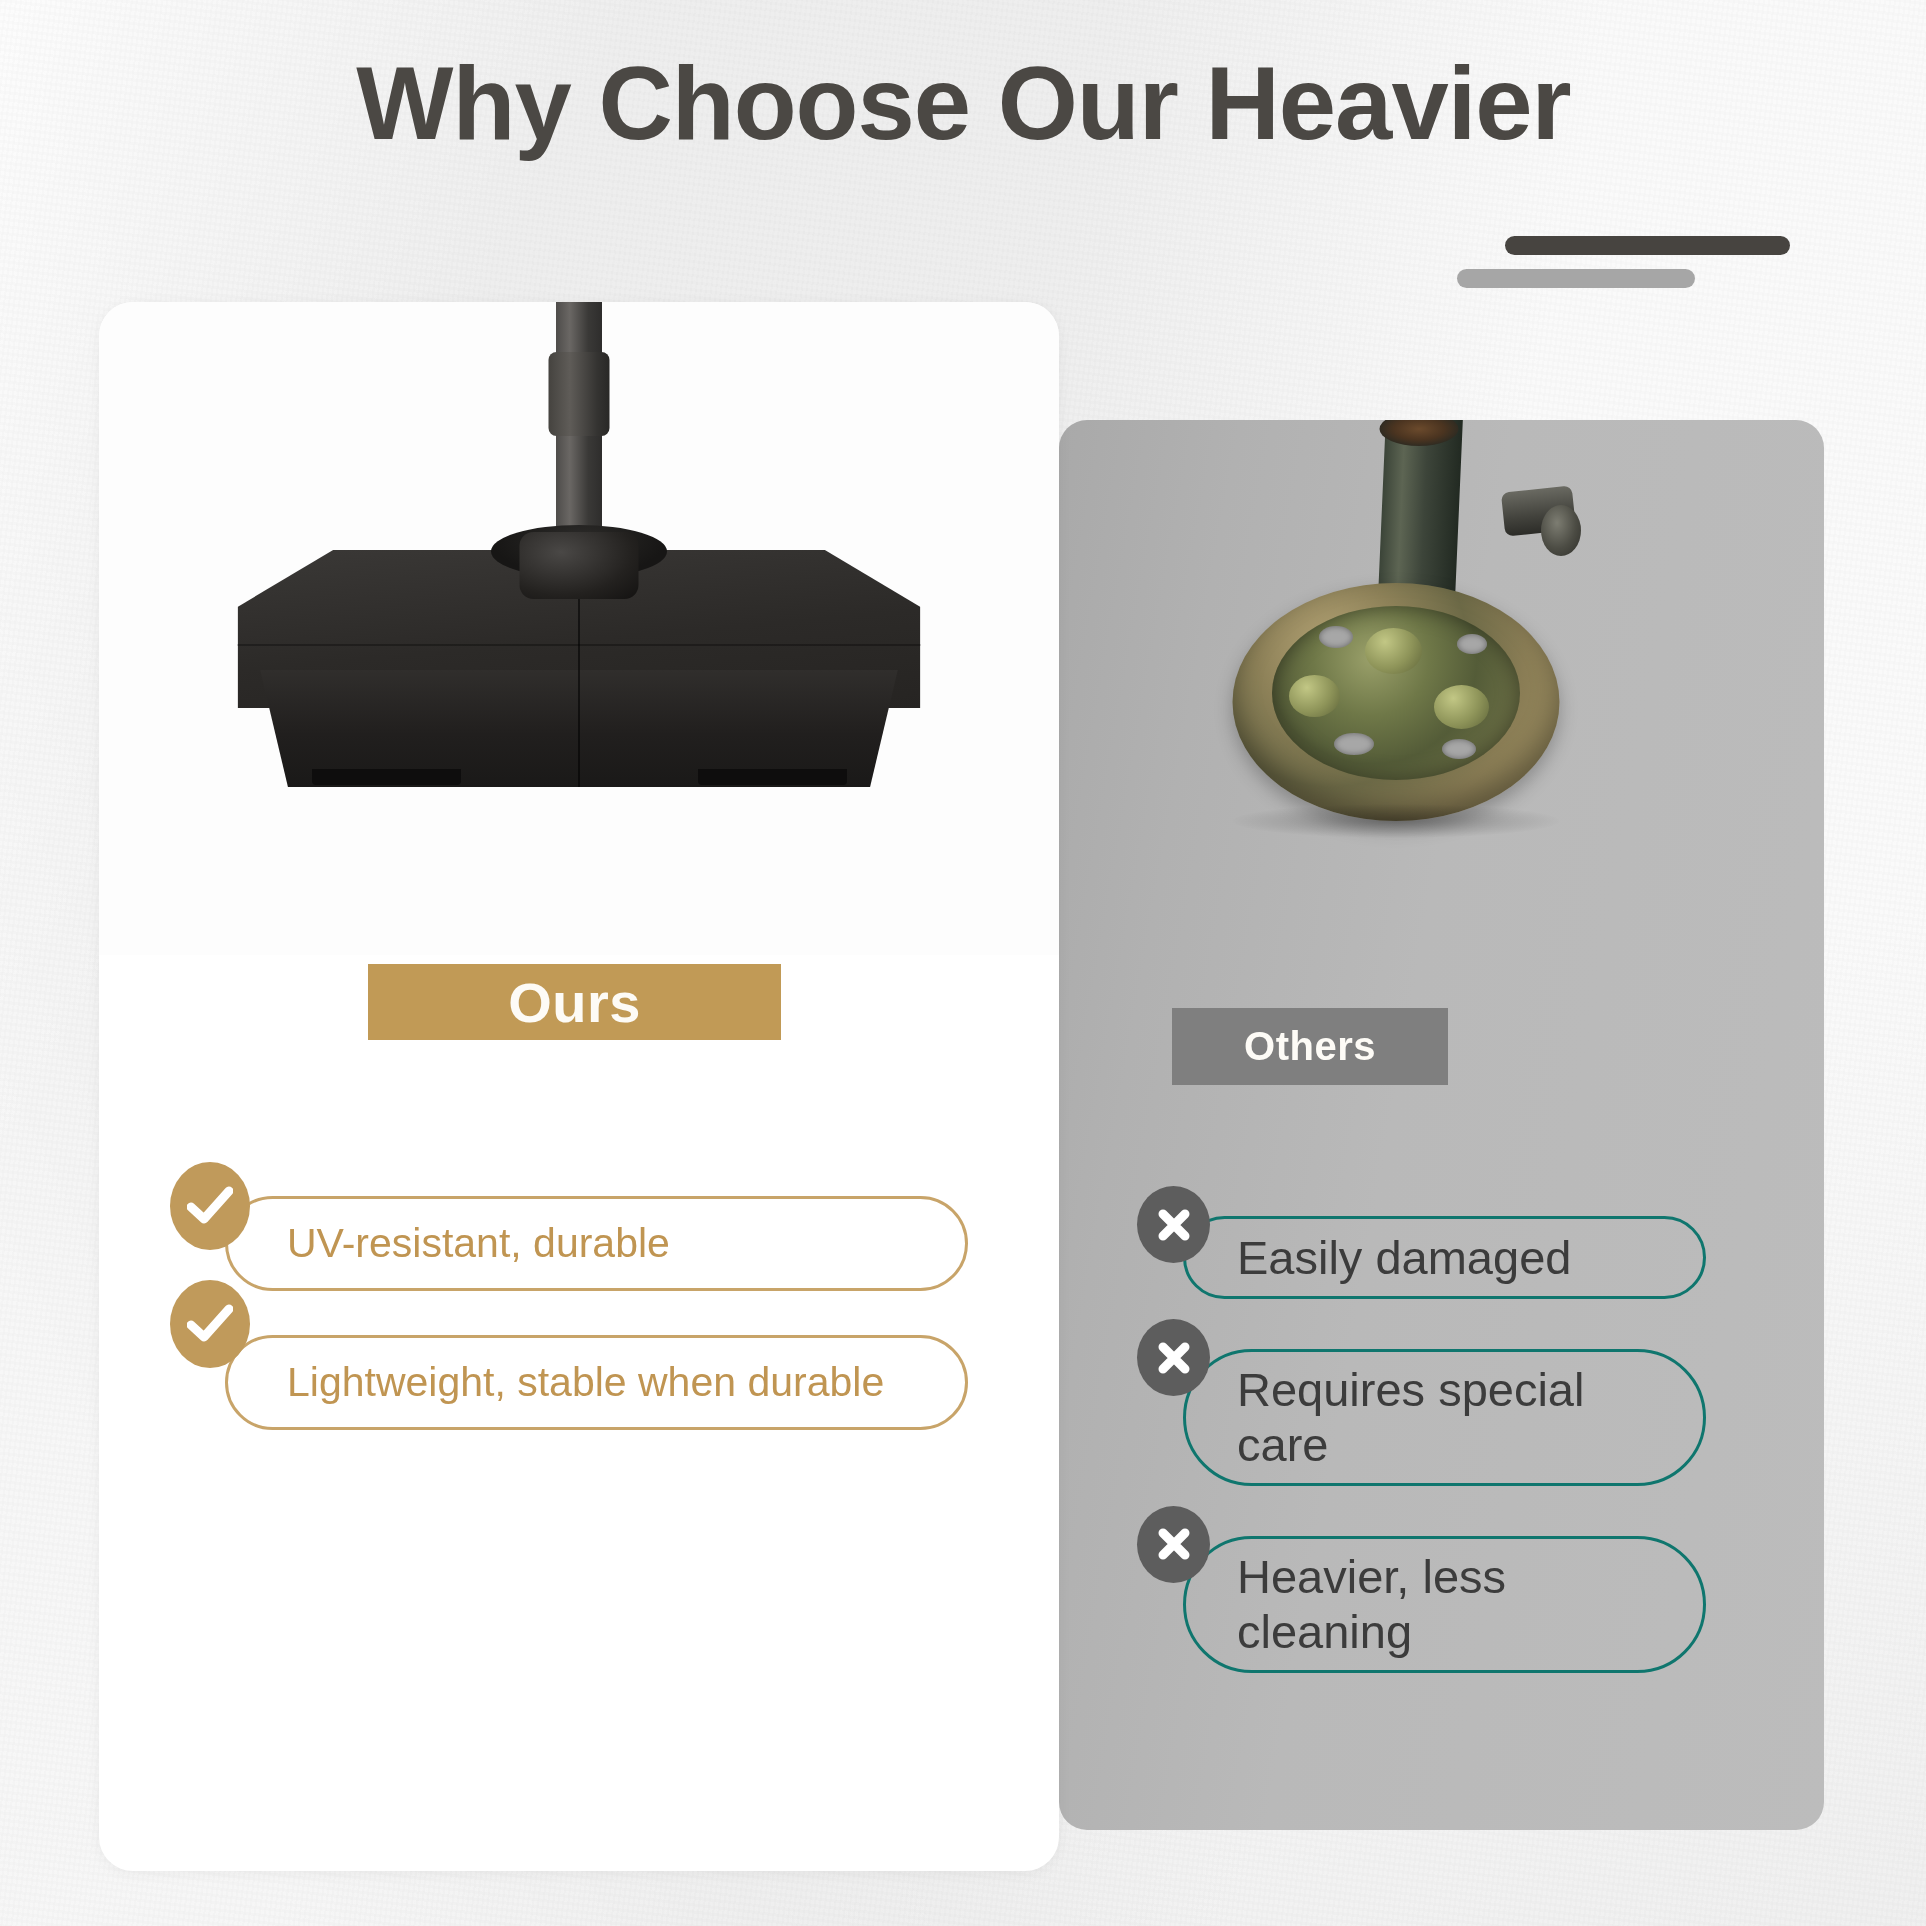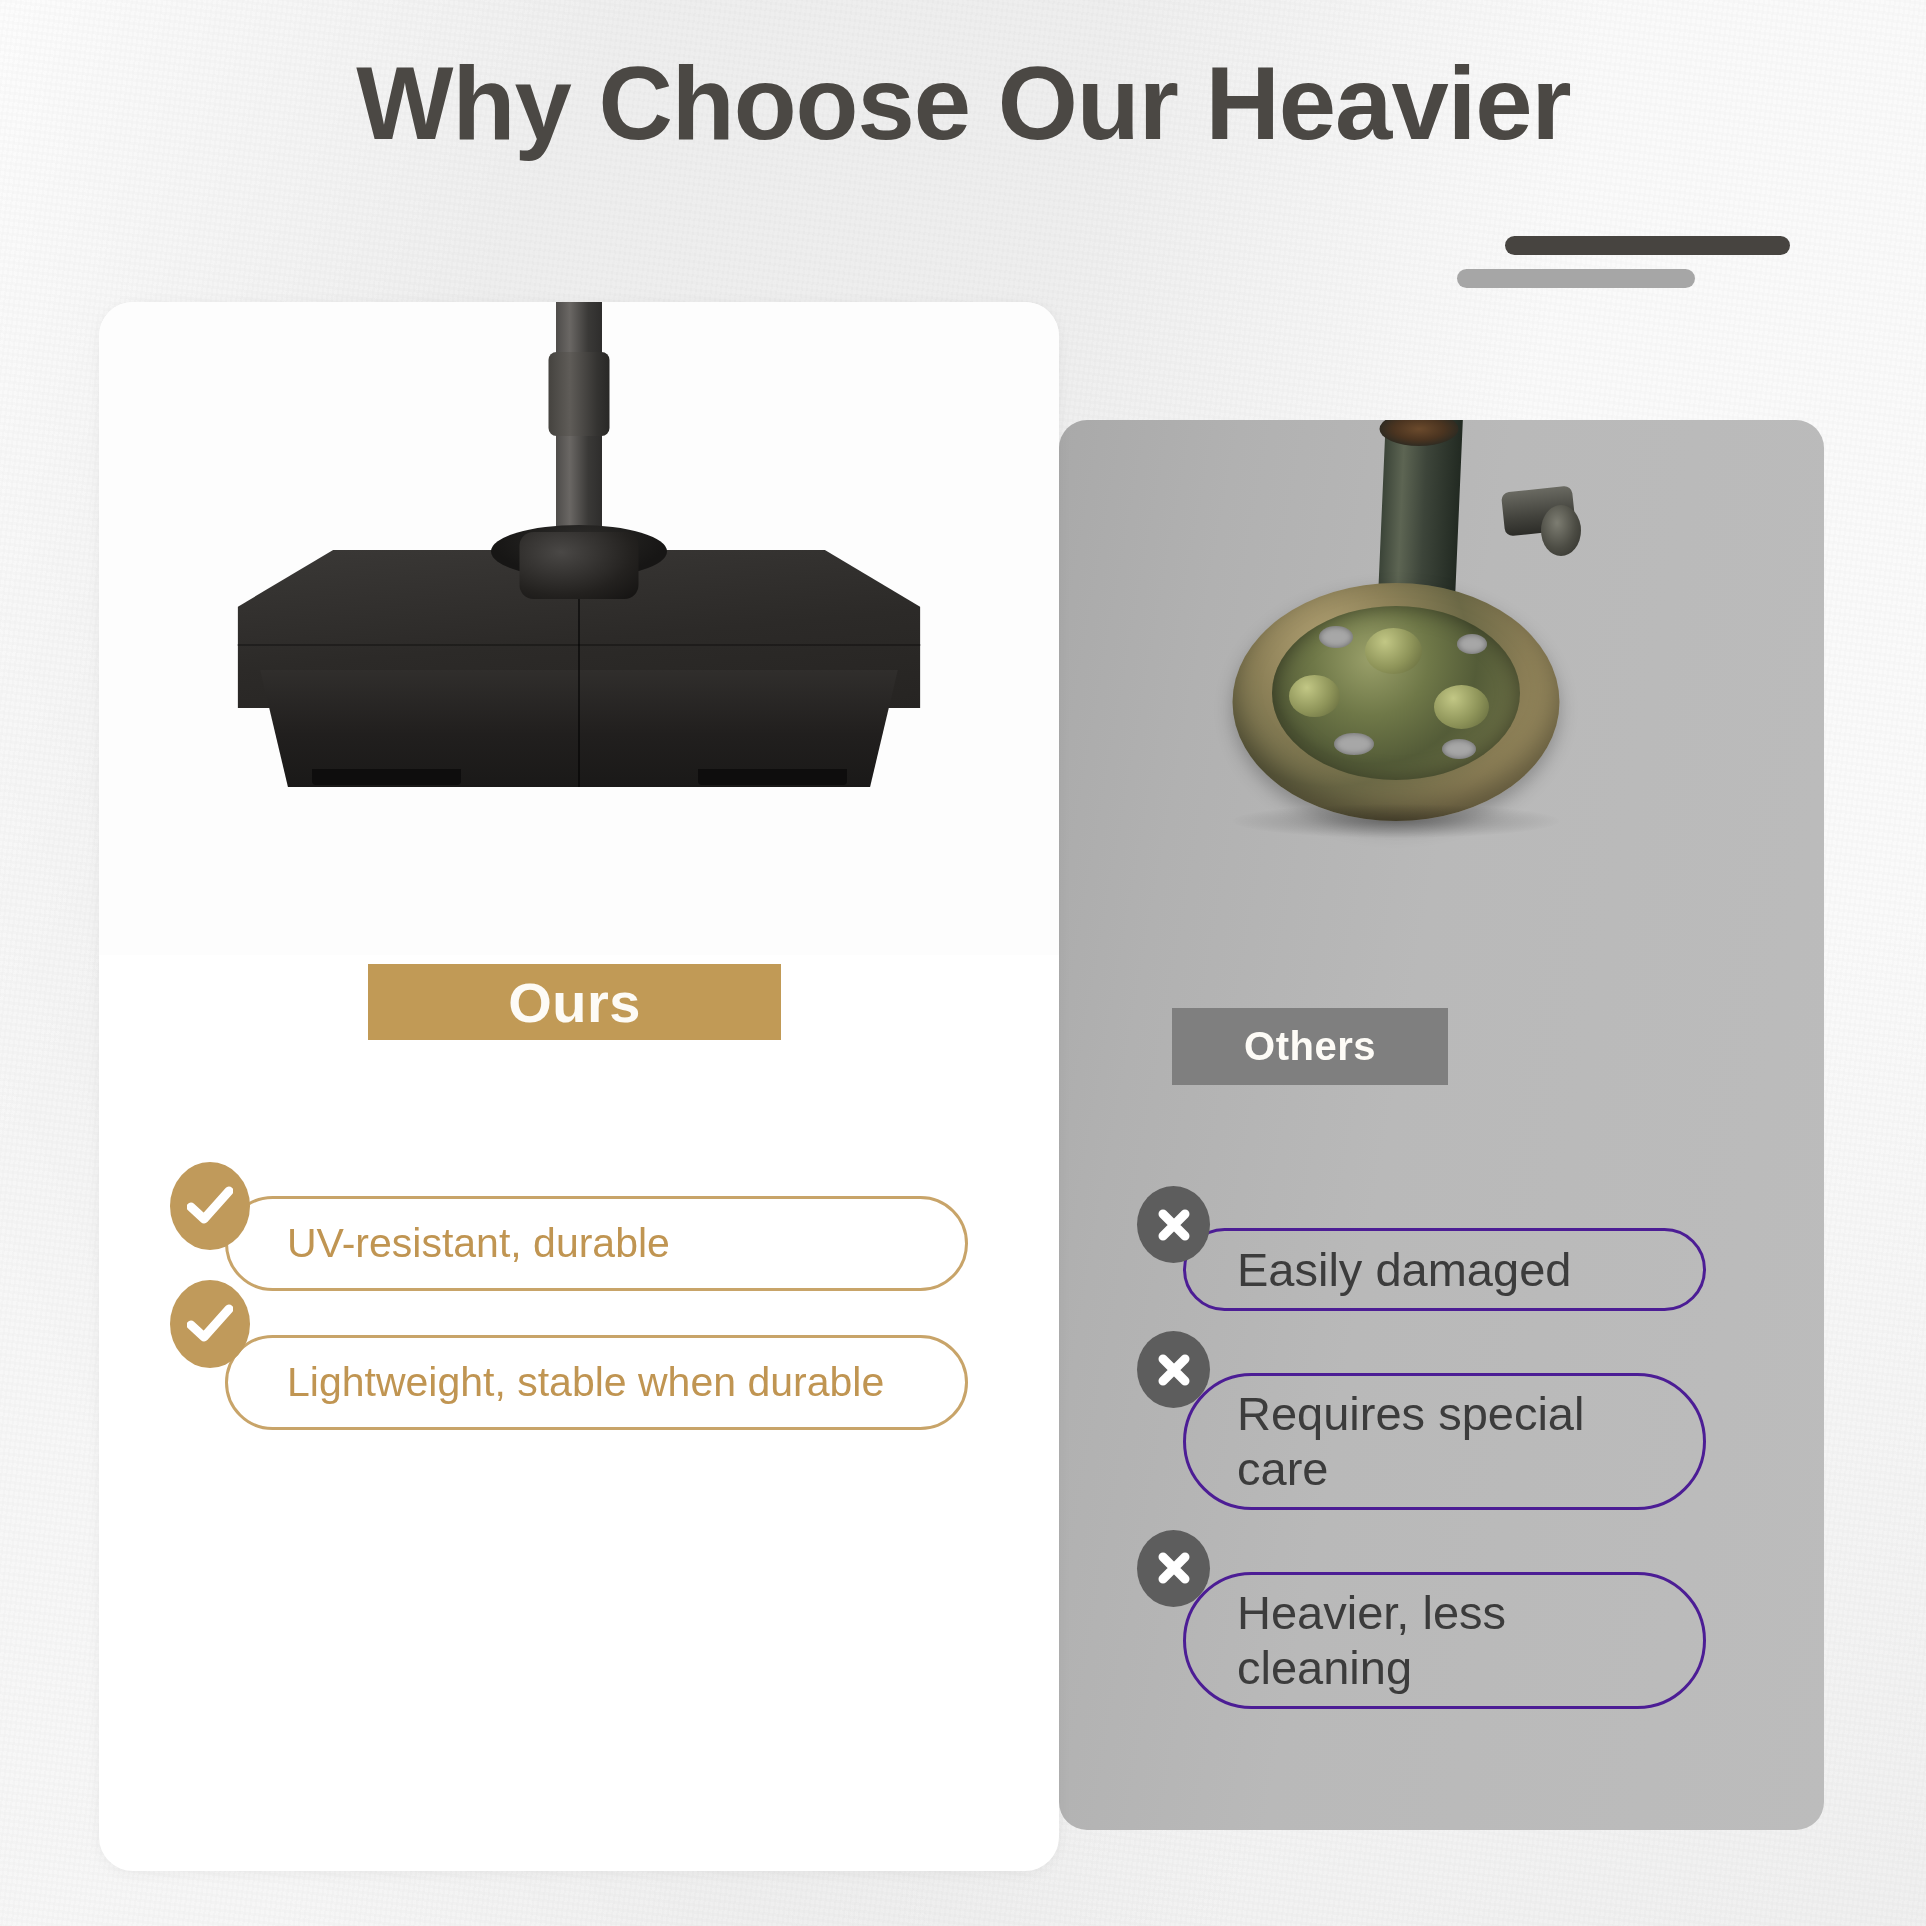--- a/index.html
+++ b/index.html
@@ -303,23 +303,22 @@
     margin-left: 55px;
     width: 743px;
     min-height: 95px;
     border: 3px solid #c8a469;
     padding: 14px 26px 14px 59px;
   }
   .pill-other {
     margin-left: 46px;
     width: 523px;
     min-height: 83px;
-    border: 3px solid #4c1d95;
+    border: 3px solid #0f766e;
     padding: 10px 22px 10px 51px;
-    margin-top: 12px;
   }
 
   .pill-text-ours {
     font-size: 41px;
     line-height: 1.18;
     color: #c09552;
     font-weight: normal;
   }
   .pill-text-other {
     font-size: 47px;

